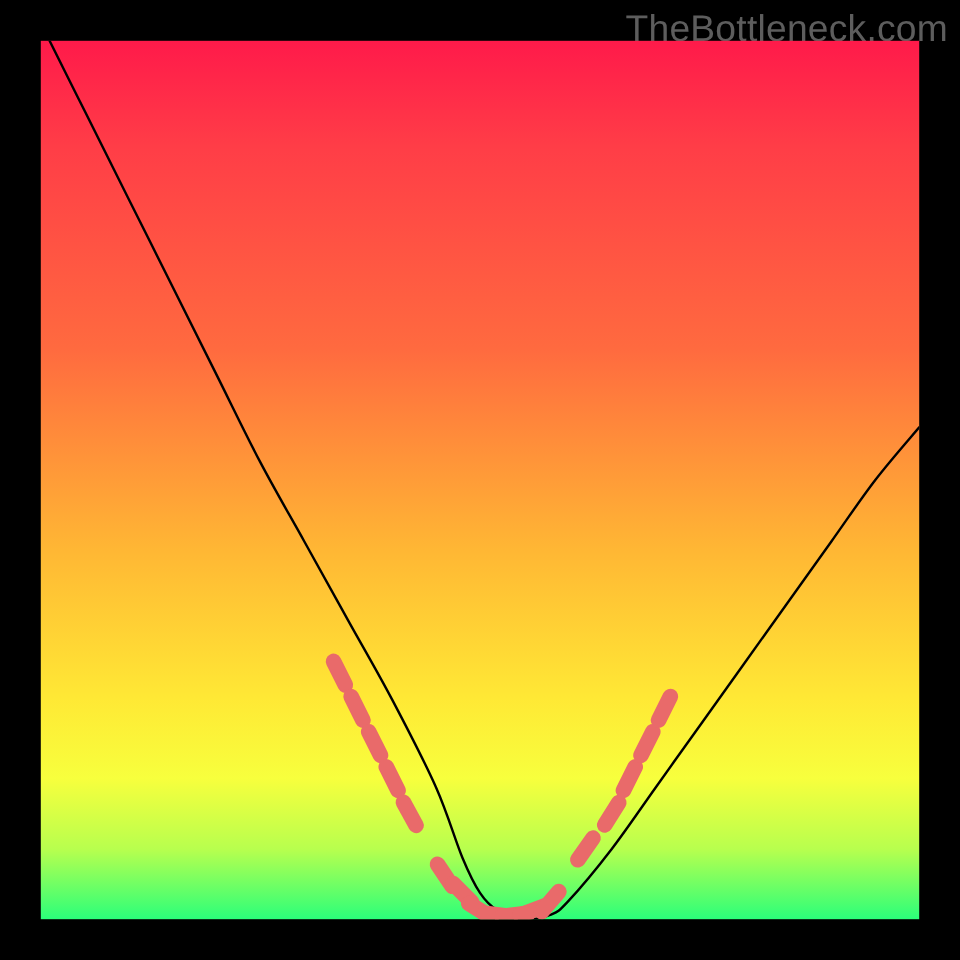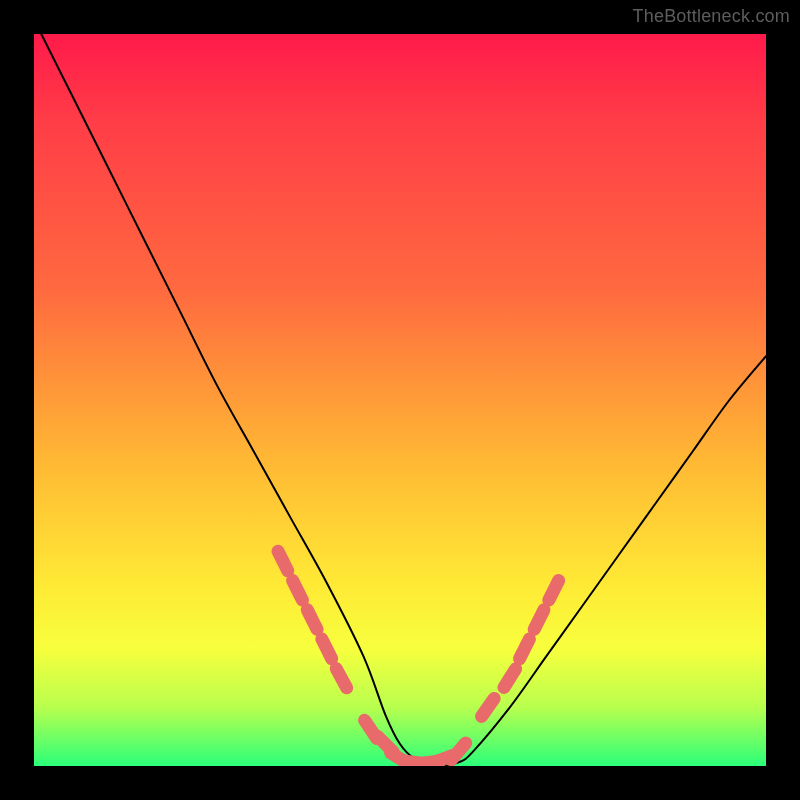--- a/index.html
+++ b/index.html
@@ -40,21 +40,21 @@
     position: absolute;
     left: 0; top: 0;
     width: 100%; height: 100%;
     pointer-events: none;
   }
   .watermark {
     position: absolute;
     top: 6px;
     right: 10px;
     color: #5d5d5d;
-    font-size: 18px;
+    font-size: 31px;
     font-weight: 500;
     letter-spacing: 0.2px;
     user-select: none;
   }
 </style>
 </head>
 <body>
 
 <div class="frame">
 

